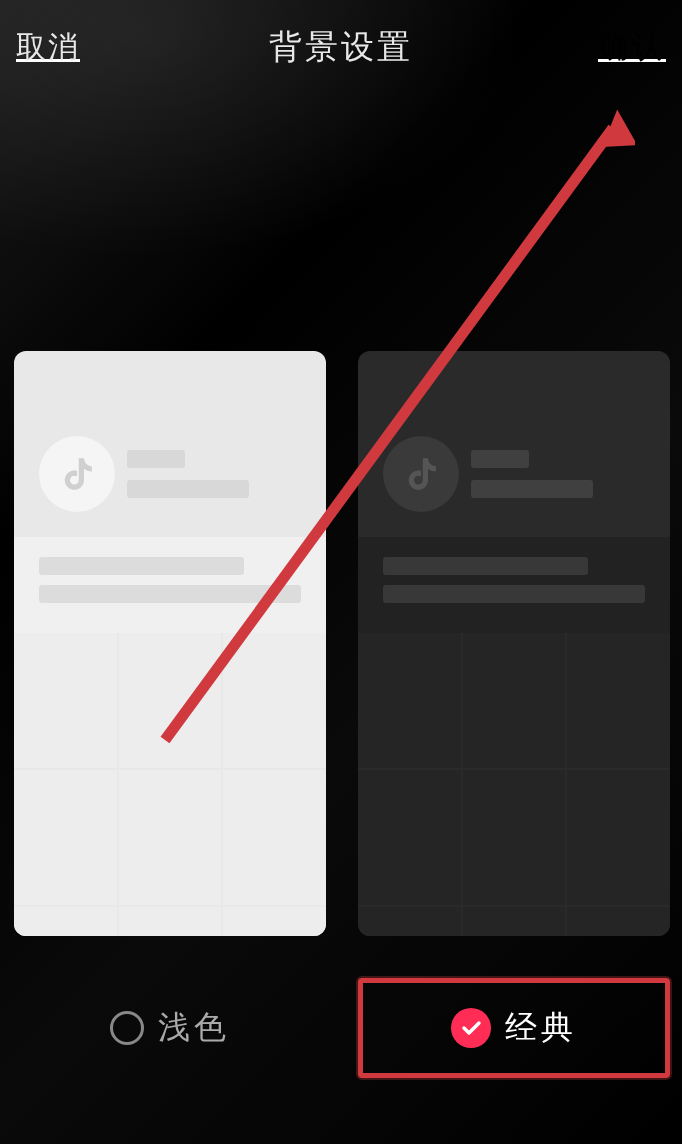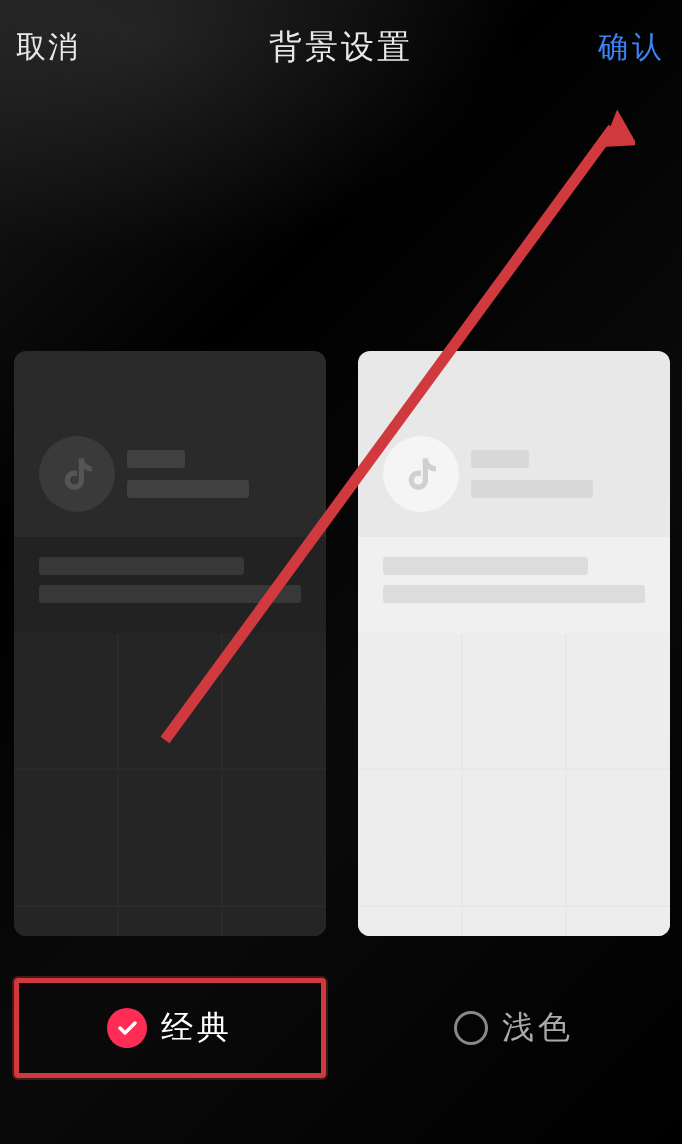--- a/index.html
+++ b/index.html
@@ -29,41 +29,42 @@
       pointer-events: none;
     }
     
     .header {
       display: flex;
       justify-content: space-between;
       align-items: center;
       padding: 30px 16px;
       height: 95px;
       position: relative;
+      text-decoration: underline;
     }
     
     .header-cancel {
       font-size: 30px;
       color: #e8e8e8;
       letter-spacing: 2px;
     }
     
     .header-title {
       font-size: 33px;
       color: #e8e8e8;
       letter-spacing: 3px;
       position: absolute;
       left: 50%;
       transform: translateX(-50%);
       text-align: center;
     }
     
     .header-confirm {
       font-size: 30px;
-      color: #3b82f6;
+      color: #000000;
       letter-spacing: 4px;
     }
     
     .options-container {
       display: flex;
       justify-content: space-between;
       padding: 0 14px;
       margin-top: 256px;
       gap: 32px;
     }
@@ -263,20 +264,55 @@
 </head>
 <body>
 
 <div class="header">
   <span class="header-cancel">取消</span>
   <span class="header-title">背景设置</span>
   <span class="header-confirm">确认</span>
 </div>
 
 <div class="options-container">
+
+  <div class="theme-option">
+    <div class="theme-preview theme-light">
+      <div class="preview-header">
+        <div class="preview-avatar">
+          <svg viewBox="0 0 24 24" fill="none">
+            <path d="M16 3c0 2.5 2 4.5 4.5 4.5v3c-1.8 0-3.5-.6-4.5-1.5v6.5c0 3-2.5 5.5-5.5 5.5S5 18.5 5 15.5 7.5 10 10.5 10c.5 0 1 .1 1.5.2v3.1c-.5-.2-1-.3-1.5-.3-1.4 0-2.5 1.1-2.5 2.5s1.1 2.5 2.5 2.5S13 16.9 13 15.5V3h3z" fill="#d0d0d0"></path>
+          </svg>
+        </div>
+        <div class="preview-lines">
+          <div class="preview-line preview-line-1"></div>
+          <div class="preview-line preview-line-2"></div>
+        </div>
+      </div>
+      <div class="preview-body">
+        <div class="preview-body-line preview-body-line-1"></div>
+        <div class="preview-body-line preview-body-line-2"></div>
+      </div>
+      <div class="preview-grid">
+        <div class="preview-cell"></div>
+        <div class="preview-cell"></div>
+        <div class="preview-cell"></div>
+        <div class="preview-cell"></div>
+        <div class="preview-cell"></div>
+        <div class="preview-cell"></div>
+        <div class="preview-cell"></div>
+        <div class="preview-cell"></div>
+        <div class="preview-cell"></div>
+      </div>
+    </div>
+    <div class="option-label">
+      <span class="radio-circle"></span>
+      <span class="option-label-text muted">浅色</span>
+    </div>
+  </div>
 
   <div class="theme-option">
     <div class="theme-preview theme-dark">
       <div class="preview-header">
         <div class="preview-avatar">
           <svg viewBox="0 0 24 24" fill="none">
             <path d="M16 3c0 2.5 2 4.5 4.5 4.5v3c-1.8 0-3.5-.6-4.5-1.5v6.5c0 3-2.5 5.5-5.5 5.5S5 18.5 5 15.5 7.5 10 10.5 10c.5 0 1 .1 1.5.2v3.1c-.5-.2-1-.3-1.5-.3-1.4 0-2.5 1.1-2.5 2.5s1.1 2.5 2.5 2.5S13 16.9 13 15.5V3h3z" fill="#555"></path>
           </svg>
         </div>
         <div class="preview-lines">
@@ -303,55 +339,20 @@
     <div class="option-label highlighted">
       <span class="check-circle">
         <svg viewBox="0 0 24 24" fill="none">
           <path d="M5 12l5 5L20 7" stroke="#fff" stroke-width="3.5" stroke-linecap="round" stroke-linejoin="round"></path>
         </svg>
       </span>
       <span class="option-label-text">经典</span>
     </div>
   </div>
 
-  <div class="theme-option">
-    <div class="theme-preview theme-light">
-      <div class="preview-header">
-        <div class="preview-avatar">
-          <svg viewBox="0 0 24 24" fill="none">
-            <path d="M16 3c0 2.5 2 4.5 4.5 4.5v3c-1.8 0-3.5-.6-4.5-1.5v6.5c0 3-2.5 5.5-5.5 5.5S5 18.5 5 15.5 7.5 10 10.5 10c.5 0 1 .1 1.5.2v3.1c-.5-.2-1-.3-1.5-.3-1.4 0-2.5 1.1-2.5 2.5s1.1 2.5 2.5 2.5S13 16.9 13 15.5V3h3z" fill="#d0d0d0"></path>
-          </svg>
-        </div>
-        <div class="preview-lines">
-          <div class="preview-line preview-line-1"></div>
-          <div class="preview-line preview-line-2"></div>
-        </div>
-      </div>
-      <div class="preview-body">
-        <div class="preview-body-line preview-body-line-1"></div>
-        <div class="preview-body-line preview-body-line-2"></div>
-      </div>
-      <div class="preview-grid">
-        <div class="preview-cell"></div>
-        <div class="preview-cell"></div>
-        <div class="preview-cell"></div>
-        <div class="preview-cell"></div>
-        <div class="preview-cell"></div>
-        <div class="preview-cell"></div>
-        <div class="preview-cell"></div>
-        <div class="preview-cell"></div>
-        <div class="preview-cell"></div>
-      </div>
-    </div>
-    <div class="option-label">
-      <span class="radio-circle"></span>
-      <span class="option-label-text muted">浅色</span>
-    </div>
-  </div>
-
 </div>
 
 <svg class="arrow-overlay" width="480" height="660" viewBox="0 0 480 660">
   <defs>
     <marker id="arrowhead" markerWidth="12" markerHeight="12" refX="6" refY="6" orient="auto">
       <path d="M2,2 L10,6 L2,10 L4,6 Z" fill="#d03a3f"></path>
     </marker>
   </defs>
   <line x1="10" y1="640" x2="458" y2="28" stroke="#d03a3f" stroke-width="11"></line>
   <path d="M 445 45 L 465 10 L 480 48 Z" fill="#d03a3f" transform="rotate(-8 460 30)"></path>

